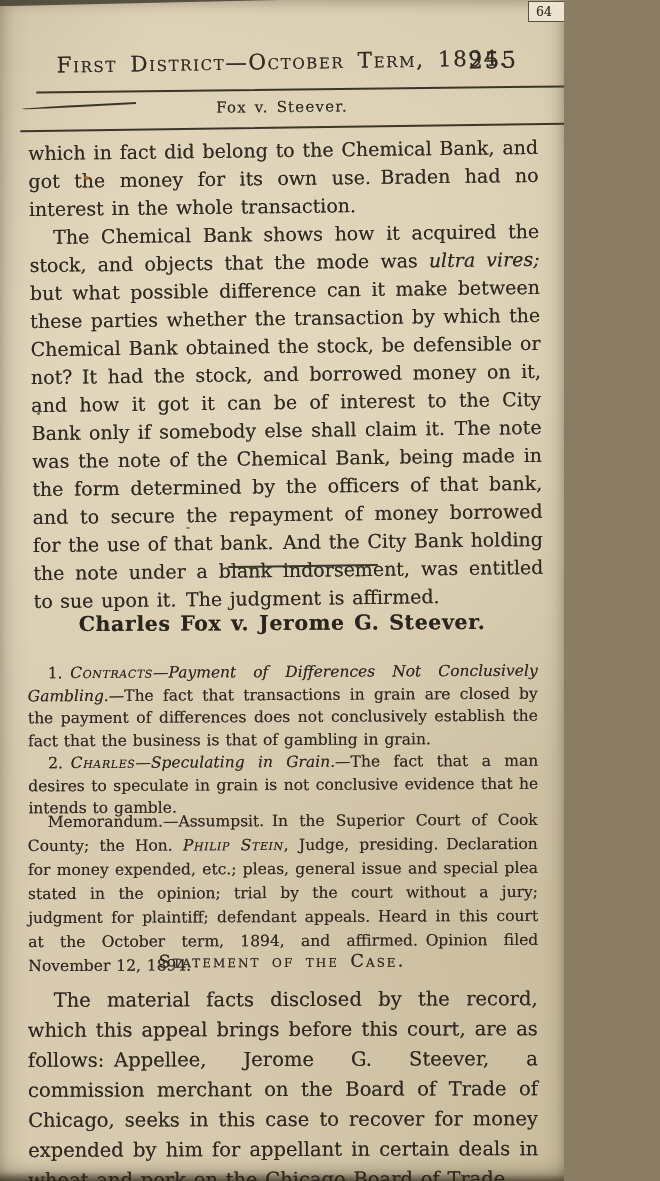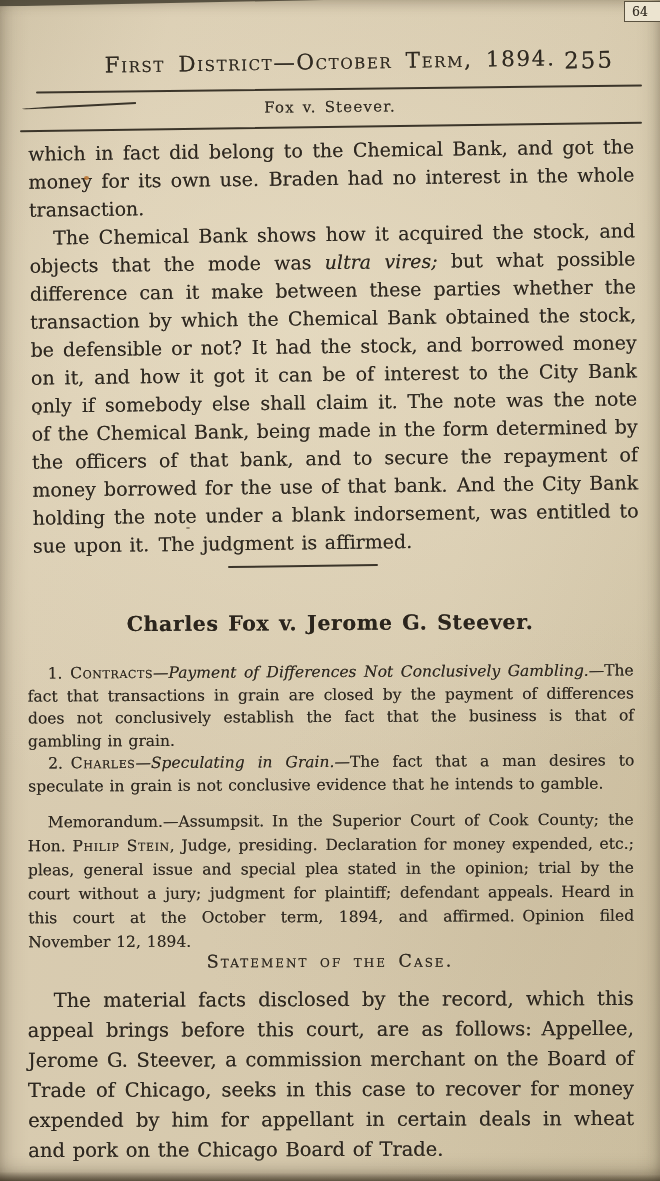--- a/index.html
+++ b/index.html
@@ -1,18 +1,18 @@
 <!DOCTYPE html>
 <html><head>
 <meta charset="utf-8">
 <style>
   html,body{margin:0;padding:0;background:#8a7d63;}
   .page{
     position:relative;
-    width:660px;height:1181px;
+    width:564px;height:1181px;
     overflow:hidden;
     font-family:"DejaVu Serif","Liberation Serif",serif;
     color:#2e2820;
     background:
       radial-gradient(ellipse 900px 700px at 45% 28%, rgba(238,228,204,0.55), rgba(0,0,0,0) 70%),
       radial-gradient(ellipse 520px 420px at 88% 78%, rgba(201,186,156,0.45), rgba(0,0,0,0) 72%),
       linear-gradient(105deg,#cdc0a4 0%,#d9ccb1 18%,#d6c9ad 62%,#cabd9e 100%);
     box-shadow:
       inset 0 -16px 20px -12px rgba(56,45,28,0.6),
       inset -12px 0 22px -14px rgba(56,45,28,0.4),
@@ -75,21 +75,21 @@
     text-align:center; font-size:20.5px; font-weight:bold; letter-spacing:0.6px;
     word-spacing:2px; color:#2b251d; transform:rotate(-0.3deg);
   }
 
   .headnotes{
     position:absolute; left:28px; right:26px; top:661px;
     font-size:15.5px; line-height:22.5px; text-align:justify;
     transform:rotate(-0.3deg); word-spacing:1px;
   }
   .headnotes p{ margin:0; text-indent:20px; }
-  .sc{ font-variant:small-caps; letter-spacing:.6px; }
+  .sc{ font-variant:small-caps; letter-spacing:.6px;font-style:italic; }
 
   .memorandum{
     position:absolute; left:28px; right:26px; top:809px;
     font-size:15.5px; line-height:24px; text-align:justify;
     transform:rotate(-0.25deg); word-spacing:1px;
   }
   .memorandum p{ margin:0; text-indent:20px; }
   .memo-label{ font-weight:normal; }
 
   .statement-heading{

